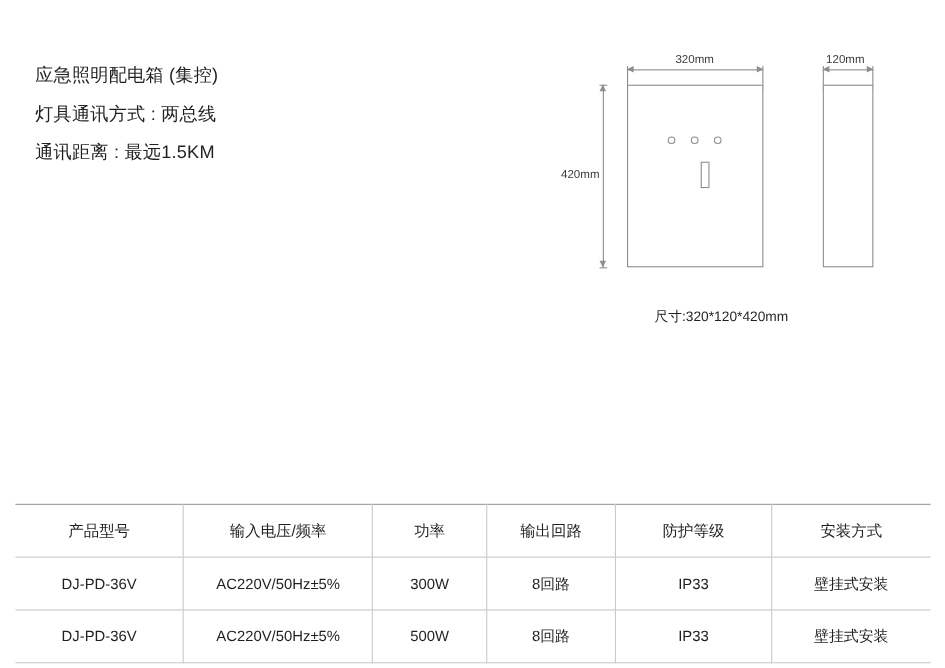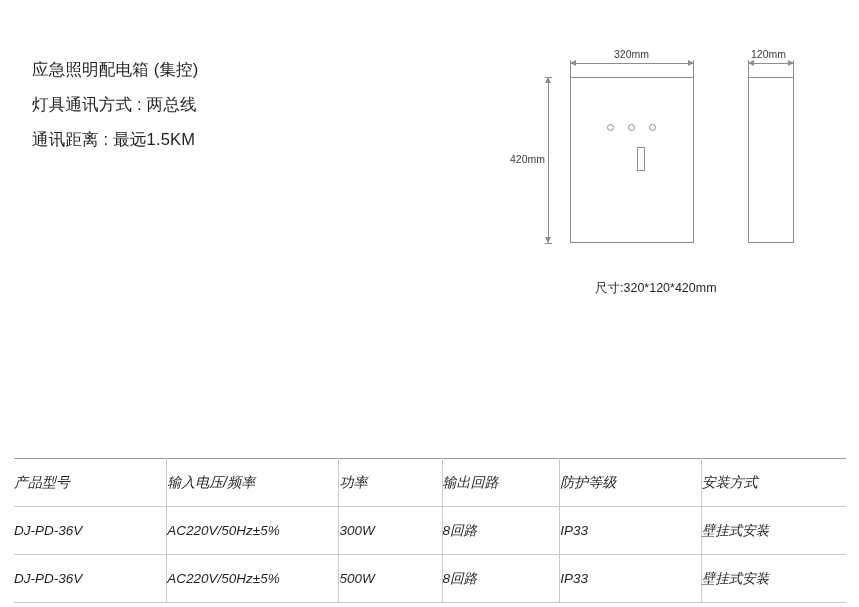--- a/index.html
+++ b/index.html
@@ -156,26 +156,25 @@
     left: 14px;
     top: 458px;
     width: 832px;
     border-collapse: collapse;
     font-size: 13.5px;
     color: #231f20;
   }
   .spec-table th,
   .spec-table td {
     border: 1px solid #c9c9c9;
-    text-align: left;
+    text-align: center;
     font-weight: normal;
     padding: 0;
     height: 47px;
     vertical-align: middle;
-    font-style: italic;
   }
   .spec-table thead th {
     border-top: 1px solid #9a9a9a;
     border-bottom: 1px solid #c9c9c9;
     font-size: 14px;
   }
   .spec-table tr th:first-child,
   .spec-table tr td:first-child {
     border-left: none;
   }

